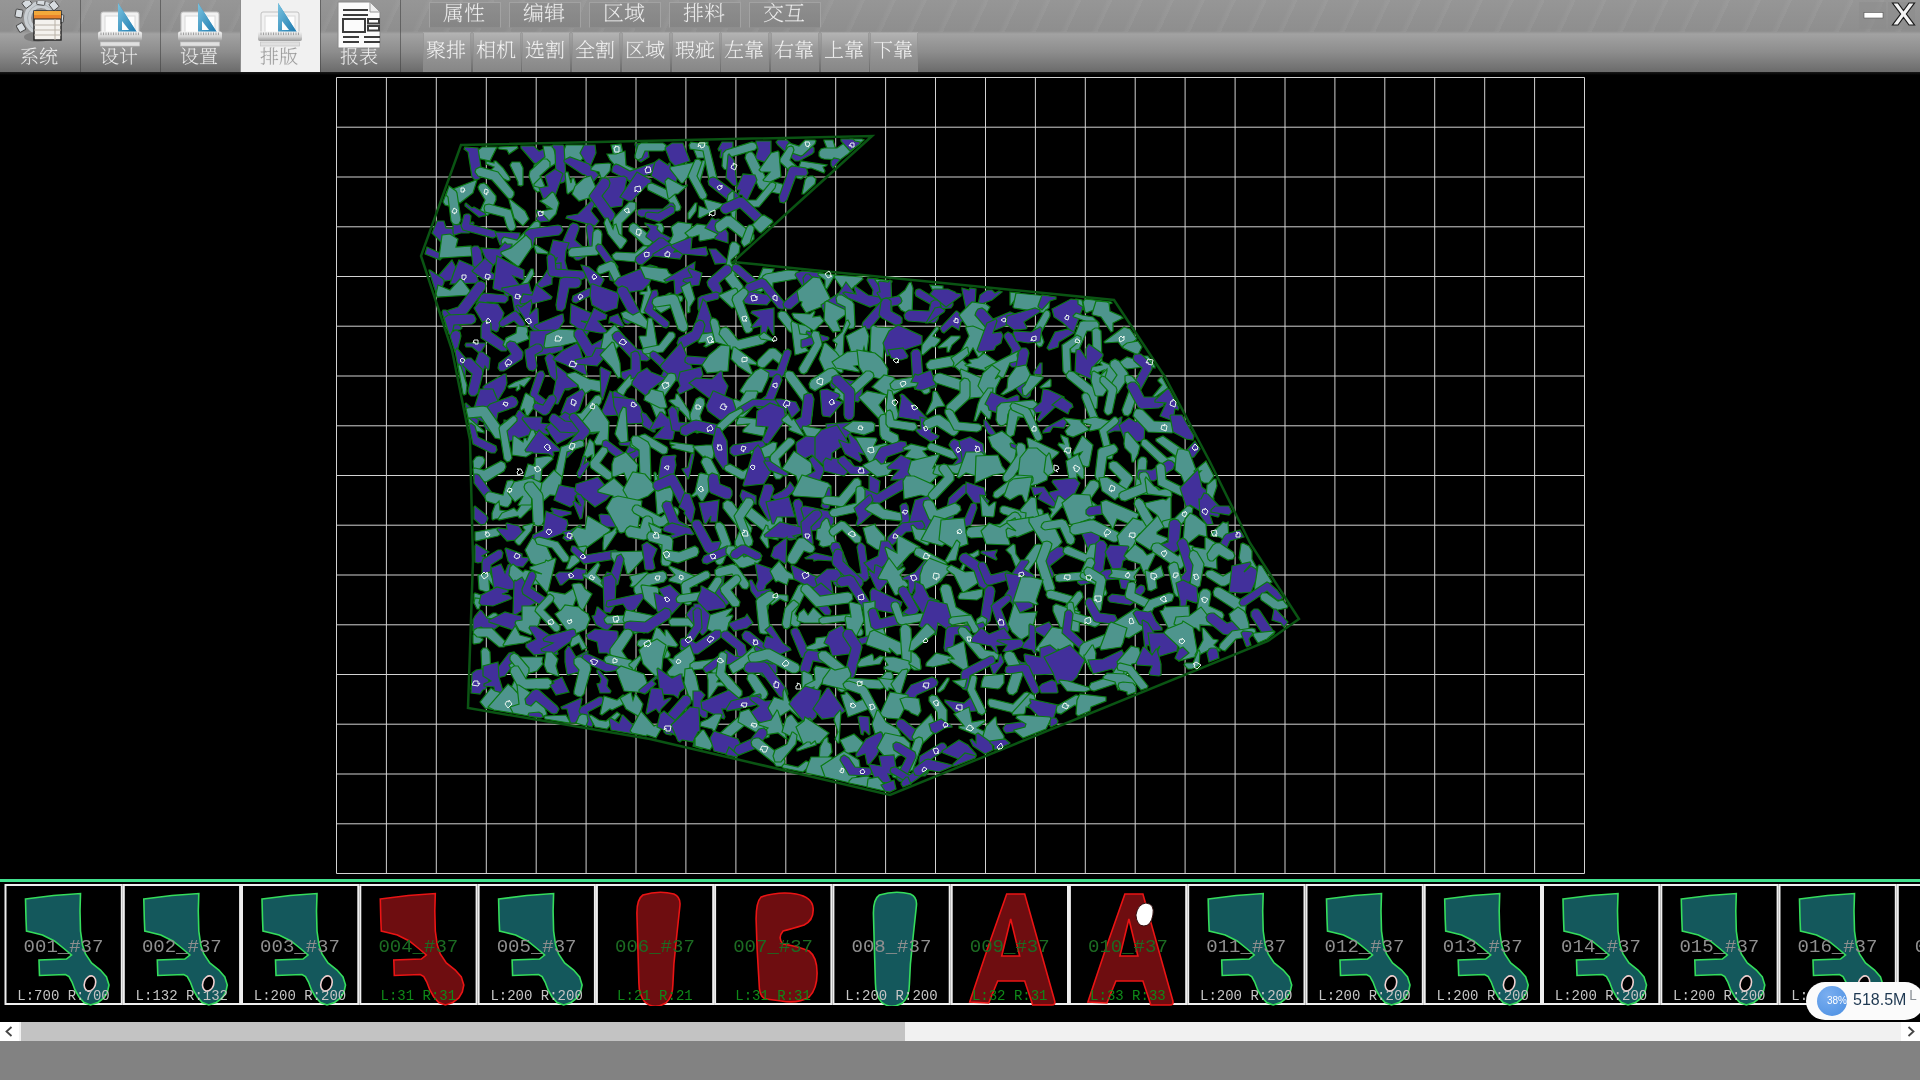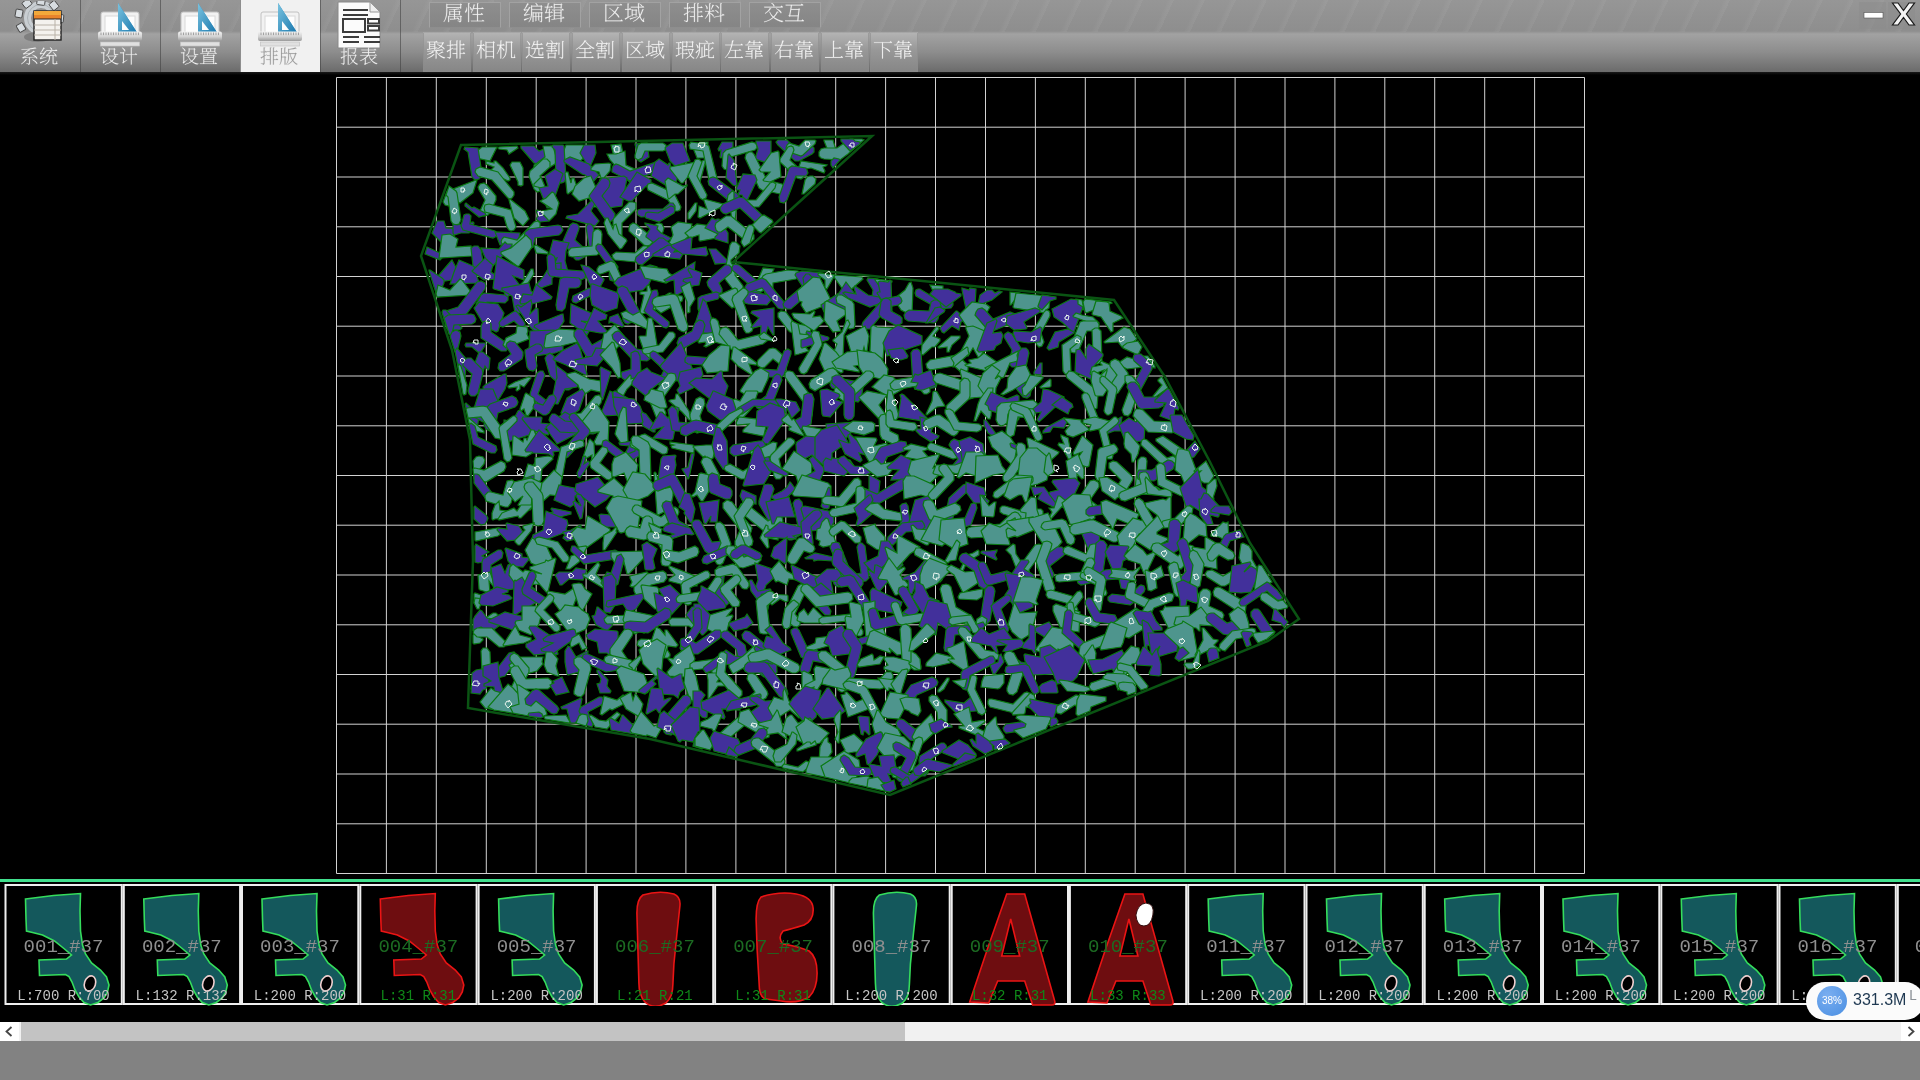--- a/index.html
+++ b/index.html
@@ -11,21 +11,21 @@
 .tab{position:absolute;top:2px;height:26px;background:linear-gradient(#8e8e8e,#858585);border:1px solid #a2a2a2;border-bottom-color:#8e8e8e}
 .tab .lb{position:absolute;left:50%;top:50%;transform:translate(-50%,-50%)}
 .btn2{position:absolute;top:32px;height:40px;background:linear-gradient(#b5b5b5 0,#989898 45%,#868686 100%);box-shadow:inset 0 0 0 1px rgba(140,140,140,0.6), inset 0 1px 0 rgba(255,255,255,0.35)}
 .btn2 .lb{position:absolute;left:50%;top:50%;transform:translate(-50%,-50%)}
 #canvas{position:absolute;left:0;top:75px;width:1920px;height:804px;background:#000}
 #bottom{position:absolute;left:0;top:879px;width:1920px;height:143px;background:#000;border-top:3px solid #41e08e}
 #sbar{position:absolute;left:0;top:1022px;width:1920px;height:19px;background:#f1f1f1}
 #sthumb{position:absolute;left:21px;top:1022px;width:884px;height:19px;background:#c3c3c3}
 #status{position:absolute;left:0;top:1041px;width:1920px;height:39px;background:#828282}
 #pill{position:absolute;left:1806px;top:982px;width:118px;height:38px;background:#fbfbfb;border-radius:19px}
-#pillc{position:absolute;left:1817px;top:986px;width:30px;height:30px;border-radius:50%;background:radial-gradient(circle at 35% 30%,#7aaef0,#4a8fe2);color:#fff;font-size:10px;text-align:center;line-height:30px}
+#pillc{position:absolute;left:1817px;top:986px;width:30px;height:30px;border-radius:50%;background:radial-gradient(circle at 35% 30%,#7aaef0,#4a8fe2);color:#fff;font-size:10px;text-align:right;line-height:30px}
 #pillt{position:absolute;left:1853px;top:991px;font-size:16px;color:#1e3851}
 #winbtns{position:absolute;right:3px;top:2px;width:58px;height:28px}
 </style></head><body>
 <svg width="0" height="0" style="position:absolute">
     <defs>
       <path id="g0" d="M521 3Q521 -17 515.0 -33.5Q509 -50 491.5 -61.0Q474 -72 437 -76Q436 -66 431.0 -57.5Q426 -49 417 -43Q406 -36 385.5 -31.5Q365 -27 332 -23V-7Q332 -7 347.5 -8.0Q363 -9 385.0 -11.0Q407 -13 426.5 -14.0Q446 -15 453 -15Q467 -15 472.0 -10.5Q477 -6 477 4V310H521ZM781 611Q775 604 759.0 602.5Q743 601 722 617L754 619Q718 593 667.0 560.5Q616 528 554.5 493.0Q493 458 426.0 422.5Q359 387 290.0 354.5Q221 322 155 296V304H184Q181 282 173.0 268.0Q165 254 155 250L120 317Q120 317 132.0 318.5Q144 320 152 323Q211 347 275.0 380.0Q339 413 404.0 450.5Q469 488 529.0 526.0Q589 564 638.5 600.0Q688 636 722 665ZM528 704Q524 696 509.0 692.0Q494 688 471 700L499 705Q475 683 440.5 656.0Q406 629 365.5 600.5Q325 572 281.5 546.0Q238 520 196 499L195 510H225Q222 487 214.5 473.0Q207 459 198 455L163 520Q163 520 171.5 522.0Q180 524 185 526Q223 544 263.0 572.0Q303 600 341.0 631.5Q379 663 411.0 693.0Q443 723 463 745ZM143 309Q188 310 259.0 313.5Q330 317 420.5 322.5Q511 328 614.5 334.5Q718 341 827 348L829 328Q710 316 538.0 300.5Q366 285 160 271ZM184 516Q220 517 280.5 520.0Q341 523 417.0 528.5Q493 534 574 539L575 520Q513 512 413.5 499.0Q314 486 202 475ZM862 778Q855 772 843.0 772.5Q831 773 814 781Q741 769 653.5 756.5Q566 744 470.0 734.0Q374 724 275.5 716.0Q177 708 81 705L78 726Q171 733 272.0 744.5Q373 756 471.5 771.5Q570 787 655.5 803.0Q741 819 804 835ZM654 455Q727 432 776.0 405.0Q825 378 854.5 351.5Q884 325 897.0 302.0Q910 279 910.0 262.5Q910 246 900.0 240.0Q890 234 873 242Q857 278 818.0 316.5Q779 355 732.5 388.5Q686 422 644 443ZM370 185Q365 178 357.5 175.5Q350 173 333 177Q305 142 262.5 100.5Q220 59 169.5 19.5Q119 -20 66 -51L54 -37Q102 -3 149.0 42.0Q196 87 236.0 134.0Q276 181 301 221ZM636 213Q714 181 767.0 148.0Q820 115 851.5 84.5Q883 54 896.5 29.0Q910 4 910.0 -12.0Q910 -28 900.0 -33.5Q890 -39 873 -30Q859 -1 831.5 30.5Q804 62 768.5 93.5Q733 125 695.5 153.0Q658 181 625 202Z"></path>
       <path id="g1" d="M762 427Q762 417 762.0 409.5Q762 402 762 396V15Q762 5 766.5 0.5Q771 -4 789 -4H845Q865 -4 879.5 -3.5Q894 -3 900 -2Q905 -2 908.0 0.0Q911 2 914 7Q918 17 924.0 52.5Q930 88 935 124H949L951 5Q964 1 968.5 -3.5Q973 -8 973 -16Q973 -26 963.0 -33.0Q953 -40 926.0 -43.0Q899 -46 847 -46H782Q756 -46 742.0 -41.0Q728 -36 723.0 -25.5Q718 -15 718 2V427ZM571 300Q571 260 564.5 218.5Q558 177 541.5 136.0Q525 95 494.5 56.0Q464 17 416.0 -17.5Q368 -52 298 -80L287 -64Q359 -28 405.5 15.5Q452 59 478.0 106.5Q504 154 514.0 203.0Q524 252 524 299V420H571ZM397 611Q392 602 377.5 598.0Q363 594 340 604L366 611Q345 575 313.5 529.5Q282 484 243.5 435.5Q205 387 164.5 342.0Q124 297 85 261L82 272H115Q111 245 102.0 229.5Q93 214 82 210L47 283Q47 283 57.5 285.0Q68 287 73 291Q106 323 142.5 369.5Q179 416 213.5 467.5Q248 519 276.5 567.5Q305 616 322 652ZM306 789Q302 780 287.5 775.0Q273 770 249 780L275 787Q256 749 224.0 700.0Q192 651 154.5 602.5Q117 554 81 516L78 527H111Q107 500 96.0 484.0Q85 468 73 464L46 538Q46 538 55.0 540.5Q64 543 67 546Q90 570 114.5 606.0Q139 642 161.0 682.5Q183 723 201.0 761.0Q219 799 230 827ZM50 64Q82 71 135.5 86.0Q189 101 255.0 120.5Q321 140 388 162L393 147Q341 121 270.0 88.5Q199 56 108 20Q104 3 89 -4ZM63 281Q92 284 141.5 290.5Q191 297 253.5 306.0Q316 315 382 325L384 309Q337 296 256.5 273.0Q176 250 86 228ZM56 532Q77 532 112.5 532.0Q148 532 191.0 533.0Q234 534 277 536L278 519Q249 512 192.5 500.0Q136 488 77 478ZM684 612Q680 604 666.0 599.0Q652 594 627 604L655 610Q629 580 587.5 541.0Q546 502 498.0 465.0Q450 428 404 400L403 411H436Q433 386 425.5 371.0Q418 356 409 351L370 421Q370 421 378.5 423.0Q387 425 392 427Q422 445 453.5 473.5Q485 502 515.0 534.5Q545 567 570.0 597.5Q595 628 610 650ZM582 841Q621 822 644.5 802.0Q668 782 680.0 764.0Q692 746 694.5 732.0Q697 718 692.0 709.0Q687 700 678.0 698.5Q669 697 658 705Q651 725 636.0 748.5Q621 772 603.5 794.5Q586 817 570 833ZM393 422Q436 422 509.0 425.5Q582 429 672.0 434.5Q762 440 857 447L858 428Q782 416 665.5 400.5Q549 385 414 371ZM739 583Q797 551 833.5 519.5Q870 488 890.0 459.5Q910 431 916.0 407.5Q922 384 918.0 369.5Q914 355 903.0 351.5Q892 348 877 358Q868 393 843.0 433.0Q818 473 786.5 510.5Q755 548 726 574ZM892 732Q892 732 899.5 726.0Q907 720 919.0 710.5Q931 701 944.0 690.0Q957 679 968 668Q964 652 942 652H378L370 682H852Z"></path>
       <path id="g2" d="M723 771 752 800 813 745Q804 736 775 731V507Q775 498 778.5 494.5Q782 491 798 491H848Q863 491 876.5 491.0Q890 491 896 492Q898 492 901.0 492.0Q904 492 906 492Q910 493 914.0 494.0Q918 495 921 496H931L934 495Q948 492 954.0 488.5Q960 485 960 476Q960 467 951.5 460.5Q943 454 918.0 451.0Q893 448 845 448H788Q764 448 752.0 452.5Q740 457 735.5 467.0Q731 477 731 493V771ZM753 771V741H478V771ZM459 781V799L513 771H503V686Q503 653 497.0 615.0Q491 577 472.0 538.5Q453 500 414.5 464.5Q376 429 311 400L300 415Q367 455 401.0 499.5Q435 544 447.0 591.5Q459 639 459 686V771ZM437 393Q465 306 513.5 238.0Q562 170 630.0 119.0Q698 68 784.0 33.5Q870 -1 974 -21L972 -32Q956 -33 943.5 -42.0Q931 -51 926 -68Q826 -44 744.0 -5.0Q662 34 599.0 89.0Q536 144 491.0 216.5Q446 289 418 382ZM790 396 825 428 882 373Q876 367 866.0 365.0Q856 363 839 362Q790 256 713.5 171.5Q637 87 525.5 25.5Q414 -36 260 -72L251 -54Q464 6 601.5 119.5Q739 233 800 396ZM840 396V366H366L357 396ZM157 45Q177 57 213.0 81.5Q249 106 294.0 138.5Q339 171 386 205L395 191Q374 172 340.0 141.0Q306 110 265.0 73.5Q224 37 181 0ZM210 528 220 522V45L182 31L199 50Q204 33 200.0 19.5Q196 6 188.5 -2.0Q181 -10 175 -13L146 51Q166 61 171.0 67.0Q176 73 176 86V528ZM177 565 202 593 255 548Q251 542 240.0 536.5Q229 531 213 528L220 537V486H176V565ZM121 830Q173 803 206.5 776.0Q240 749 258.0 724.5Q276 700 282.0 680.5Q288 661 284.0 648.5Q280 636 269.5 633.0Q259 630 245 639Q235 668 212.0 701.5Q189 735 161.5 767.0Q134 799 109 822ZM211 565V535H53L44 565Z"></path>
       <path id="g3" d="M881 530Q881 530 888.5 524.0Q896 518 908.0 508.5Q920 499 933.0 488.0Q946 477 957 466Q953 450 931 450H353L345 480H841ZM704 822Q702 812 694.5 805.0Q687 798 668 795V-52Q668 -56 663.0 -60.5Q658 -65 650.0 -68.0Q642 -71 633 -71H624V832ZM192 49Q213 60 251.0 81.0Q289 102 336.5 130.0Q384 158 433 188L442 173Q419 156 382.5 128.5Q346 101 303.0 69.0Q260 37 214 4ZM245 527 255 521V48L217 34L234 53Q239 36 235.0 22.5Q231 9 223.5 1.0Q216 -7 210 -9L181 54Q201 64 206.0 70.0Q211 76 211 89V527ZM212 565 237 593 290 548Q286 542 275.0 536.5Q264 531 248 528L255 537V486H211V565ZM162 832Q216 803 250.0 774.5Q284 746 302.5 720.0Q321 694 326.5 673.5Q332 653 328.0 640.0Q324 627 313.5 624.0Q303 621 289 630Q280 660 256.5 696.0Q233 732 204.0 766.0Q175 800 149 824ZM264 565V535H59L50 565Z"></path>
       <path id="g4" d="M229 452 285 425H738L767 462L840 405Q835 398 824.0 394.0Q813 390 795 388V-20H750V395H273V-20H229V425ZM877 44Q877 44 885.0 38.0Q893 32 905.0 22.0Q917 12 930.5 0.5Q944 -11 955 -22Q953 -30 947.0 -34.0Q941 -38 930 -38H53L44 -8H834ZM547 573Q542 552 511 551Q504 528 494.0 501.0Q484 474 474.0 448.0Q464 422 455 402H429Q434 425 440.0 457.5Q446 490 452.0 525.0Q458 560 462 588ZM770 106V76H255V106ZM770 211V181H255V211ZM770 314V284H255V314ZM866 580Q866 580 879.5 569.5Q893 559 911.0 544.0Q929 529 944 514Q941 498 918 498H74L65 528H824ZM635 785V617H591V785ZM418 785V617H374V785ZM802 785 832 817 900 765Q895 759 882.5 754.0Q870 749 856 746V583Q856 580 849.5 576.0Q843 572 834.5 568.5Q826 565 818 565H812V785ZM205 575Q205 573 199.5 569.5Q194 566 185.5 563.0Q177 560 168 560H161V785V811L211 785H855V755H205ZM848 637V607H187V637Z"></path>
@@ -1286,21 +1286,21 @@
     <text x="1601.0" y="68" font-family="Liberation Mono,monospace" font-size="19" fill="#8f8f8f" text-anchor="middle">014_#37</text>
     <text x="1601.0" y="116" font-family="Liberation Mono,monospace" font-size="14" fill="#c4c4c4" text-anchor="middle">L:200 R:200</text>
     <text x="1719.3" y="68" font-family="Liberation Mono,monospace" font-size="19" fill="#8f8f8f" text-anchor="middle">015_#37</text>
     <text x="1719.3" y="116" font-family="Liberation Mono,monospace" font-size="14" fill="#c4c4c4" text-anchor="middle">L:200 R:200</text>
     <text x="1837.5" y="68" font-family="Liberation Mono,monospace" font-size="19" fill="#8f8f8f" text-anchor="middle">016_#37</text>
     <text x="1837.5" y="116" font-family="Liberation Mono,monospace" font-size="14" fill="#c4c4c4" text-anchor="middle">L:200 R:200</text>
     <text x="1914.8" y="68" font-family="Liberation Mono,monospace" font-size="19" fill="#8f8f8f">017_#37</text>
   </svg>
 <div id="pill"></div>
 <div id="pillc">38%</div>
-<div id="pillt">331.3M</div>
+<div id="pillt">518.5M</div>
 <svg style="position:absolute;left:0;top:884px" width="1920" height="122">
     <text x="1908.8" y="116" font-family="Liberation Mono,monospace" font-size="14" fill="#8a9096">L:200 R:200</text>
   </svg>
 <div id="sbar"></div>
 <div id="sthumb"></div>
 <svg style="position:absolute;left:0;top:1022px" width="1920" height="19">
 <rect x="0" y="0" width="19" height="19" fill="#ffffff"></rect>
 <path d="M11.5 5 L6.5 9.5 L11.5 14" fill="none" stroke="#454545" stroke-width="1.8"></path>
 <rect x="1901" y="0" width="19" height="19" fill="#ffffff"></rect>
 <path d="M1908.5 5 L1913.5 9.5 L1908.5 14" fill="none" stroke="#454545" stroke-width="1.8"></path>

